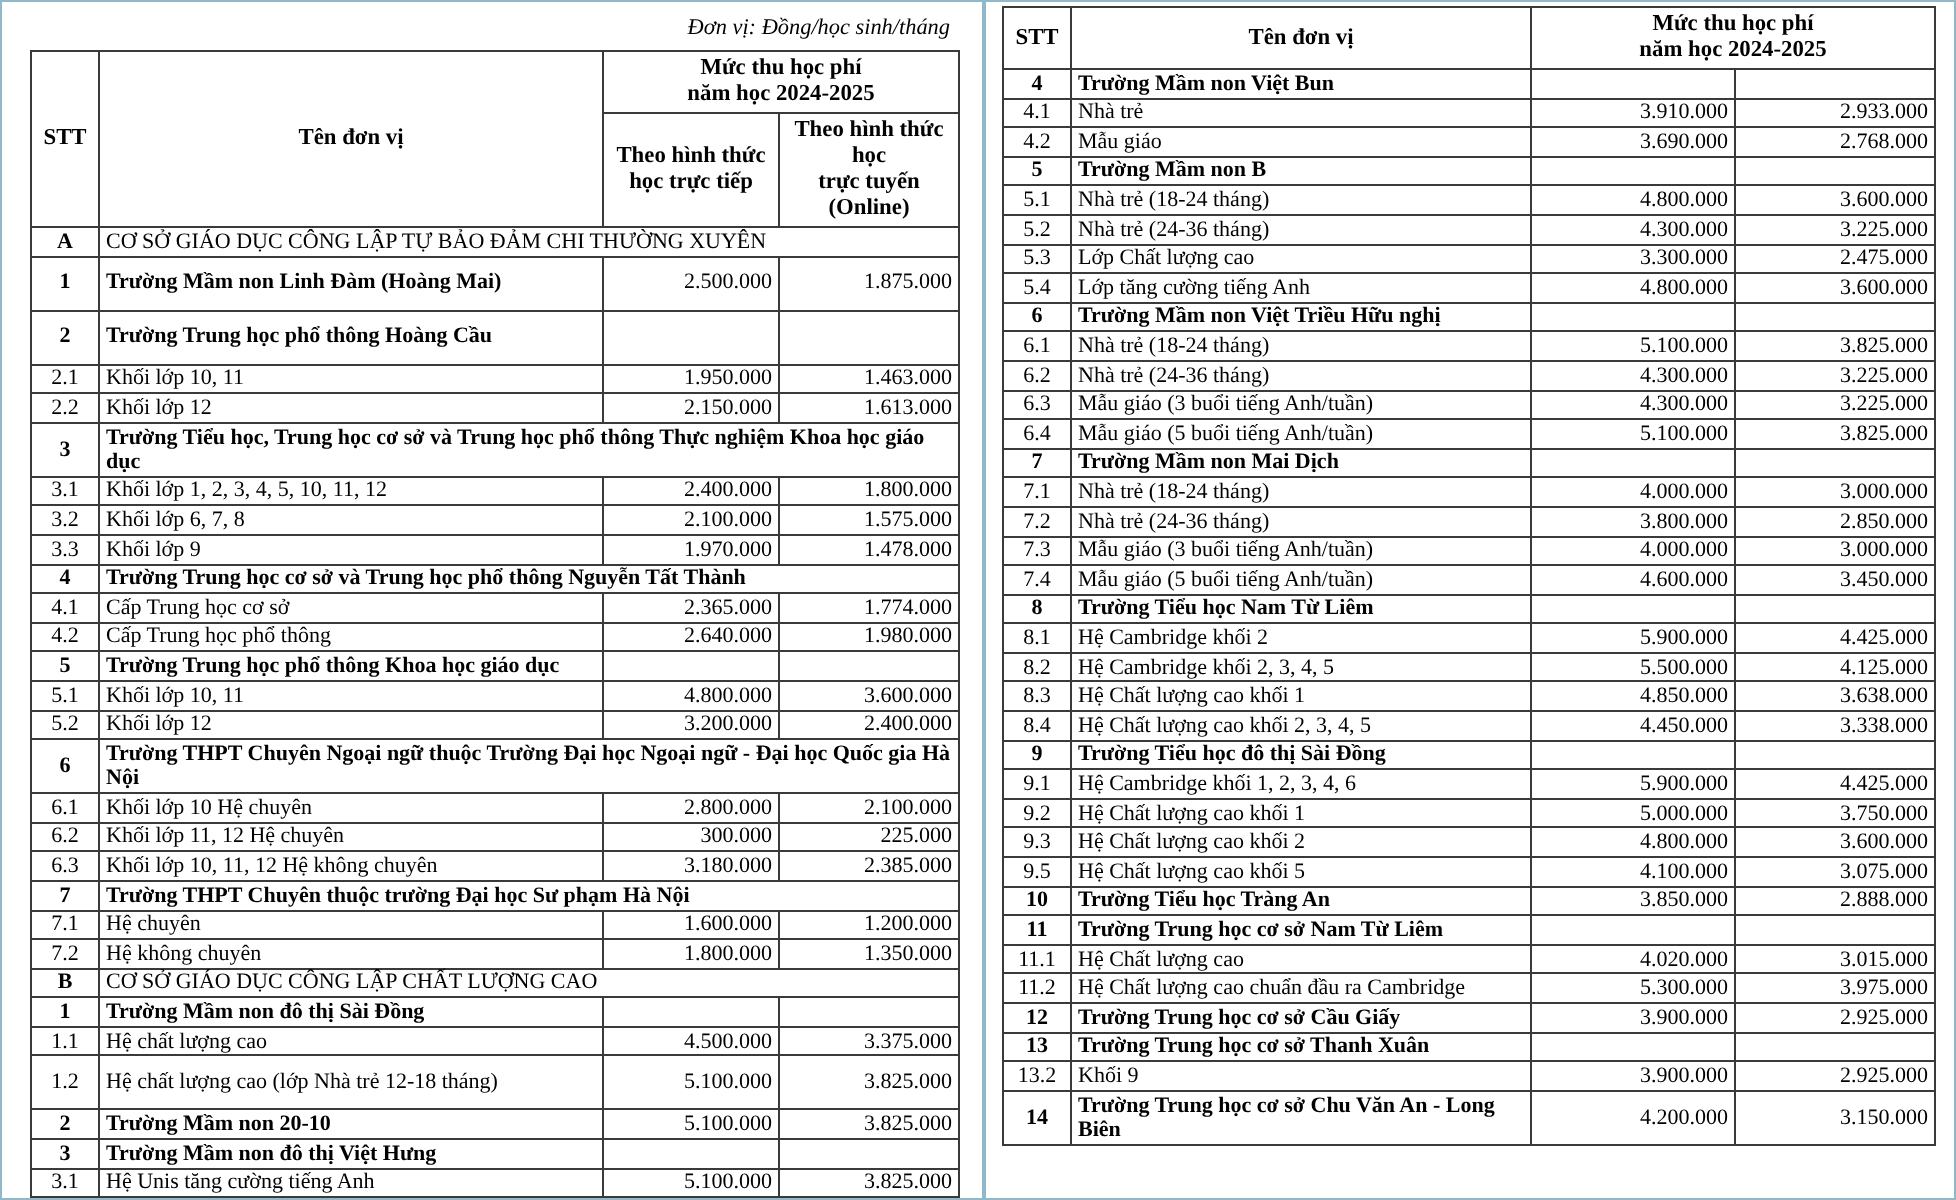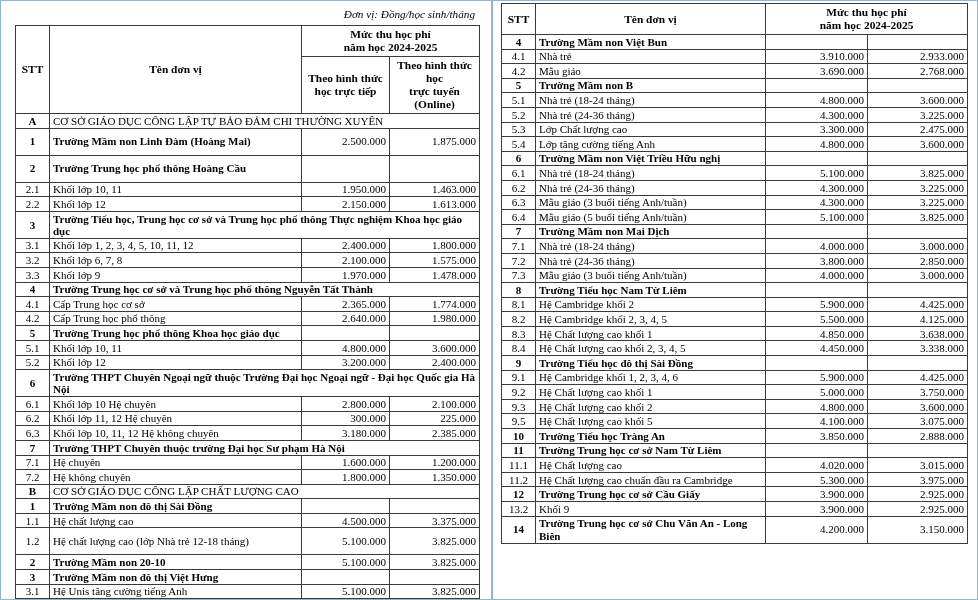--- a/index.html
+++ b/index.html
@@ -433,20 +433,26 @@
             <td class="val">3.800.000</td>
             <td class="val">2.850.000</td>
           </tr>
           <tr class="r-norm">
             <td class="stt">7.3</td>
             <td class="name">Mẫu giáo (3 buổi tiếng Anh/tuần)</td>
             <td class="val">4.000.000</td>
             <td class="val">3.000.000</td>
           </tr>
           <tr class="r-norm">
+            <td class="stt">7.4</td>
+            <td class="name">Mẫu giáo (5 buổi tiếng Anh/tuần)</td>
+            <td class="val">4.600.000</td>
+            <td class="val">3.450.000</td>
+          </tr>
+          <tr class="r-norm">
             <td class="stt grp">8</td>
             <td class="name grp">Trường Tiểu học Nam Từ Liêm</td>
             <td class="val"></td>
             <td class="val"></td>
           </tr>
           <tr class="r-norm">
             <td class="stt">8.1</td>
             <td class="name">Hệ Cambridge khối 2</td>
             <td class="val">5.900.000</td>
             <td class="val">4.425.000</td>
@@ -521,20 +527,26 @@
             <td class="stt">11.2</td>
             <td class="name">Hệ Chất lượng cao chuẩn đầu ra Cambridge</td>
             <td class="val">5.300.000</td>
             <td class="val">3.975.000</td>
           </tr>
           <tr class="r-norm">
             <td class="stt grp">12</td>
             <td class="name grp">Trường Trung học cơ sở Cầu Giấy</td>
             <td class="val">3.900.000</td>
             <td class="val">2.925.000</td>
+          </tr>
+          <tr class="r-norm">
+            <td class="stt grp">13</td>
+            <td class="name grp">Trường Trung học cơ sở Thanh Xuân</td>
+            <td class="val"></td>
+            <td class="val"></td>
           </tr>
           <tr class="r-norm">
             <td class="stt">13.2</td>
             <td class="name">Khối 9</td>
             <td class="val">3.900.000</td>
             <td class="val">2.925.000</td>
           </tr>
           <tr class="r-tall">
             <td class="stt grp">14</td>
             <td class="name grp">Trường Trung học cơ sở Chu Văn An - Long Biên</td>

